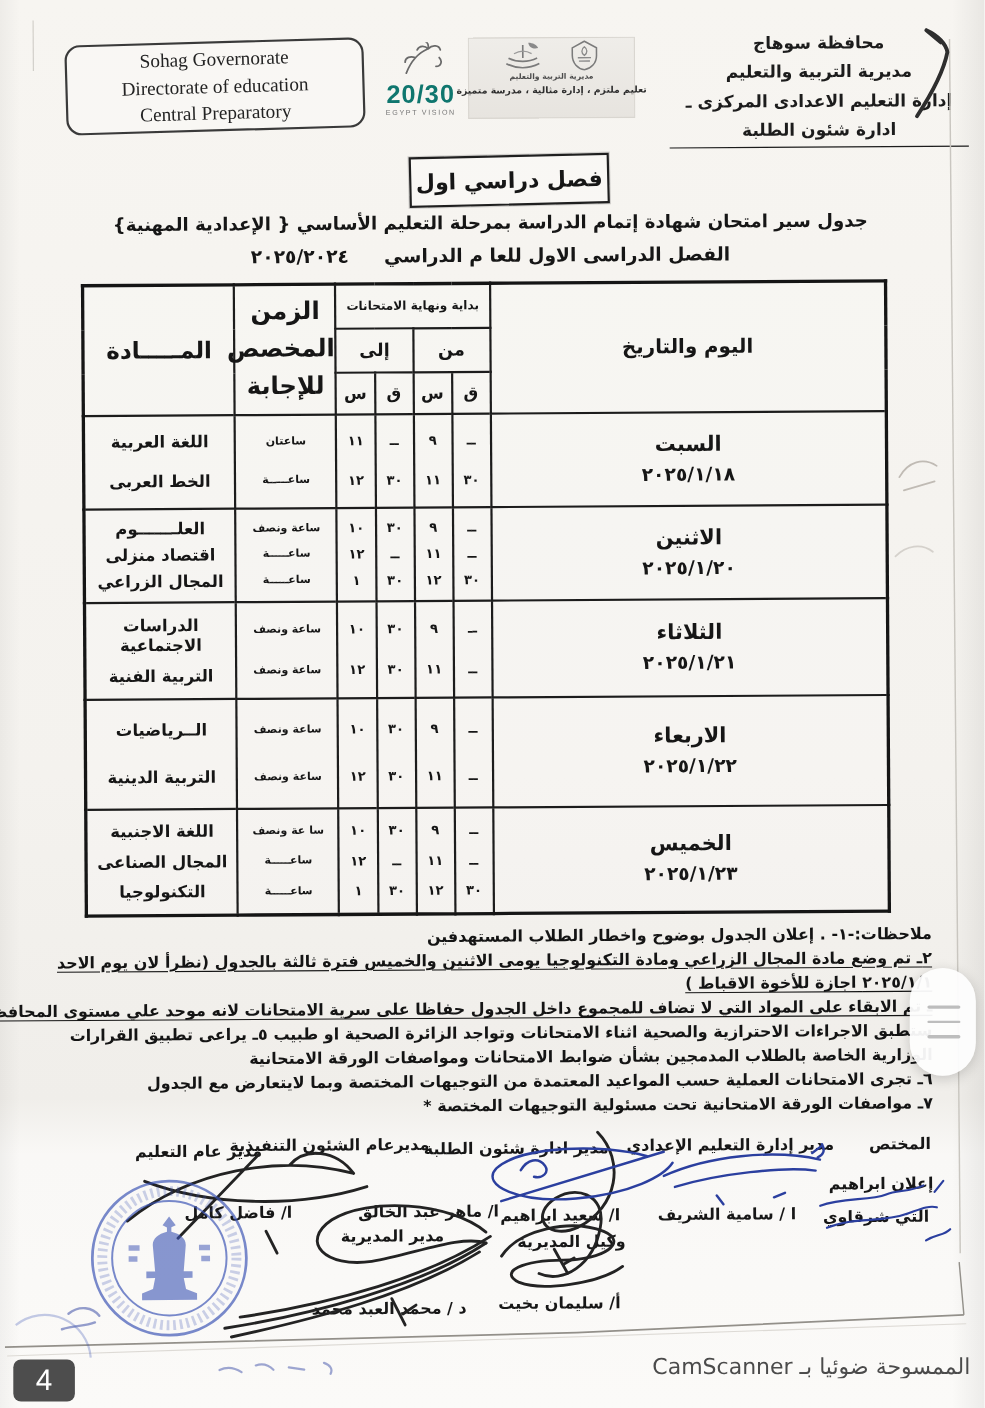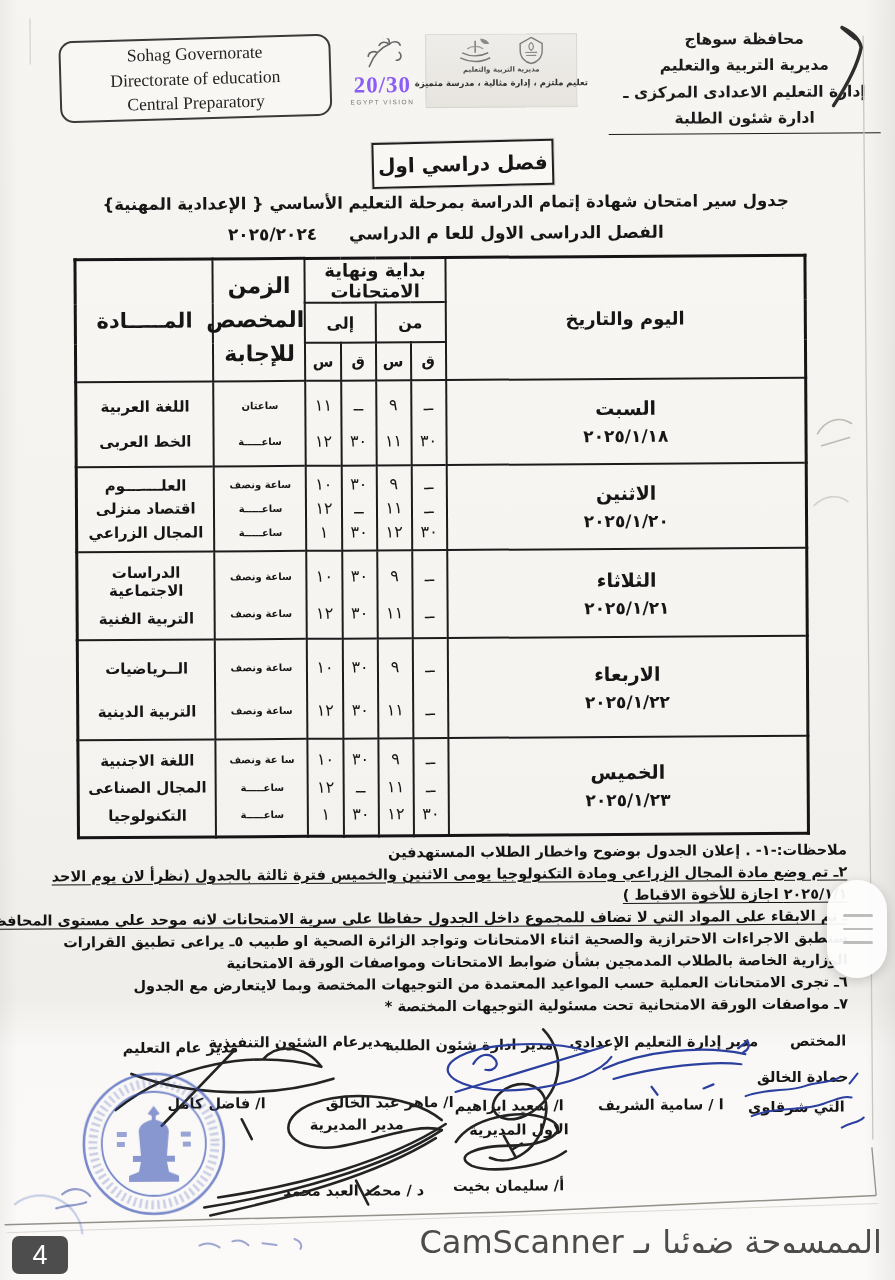--- a/index.html
+++ b/index.html
@@ -17,21 +17,21 @@
 
   
   .en-box{
     position:absolute;left:62px;top:36px;width:268px;height:78px;
     border:2.5px solid #3a3a3a;border-radius:14px;transform:rotate(-1.3deg);
     display:flex;flex-direction:column;justify-content:center;align-items:center;
     font-family:"Liberation Serif",serif;font-size:17.5px;color:#232323;line-height:1.42;
     background:rgba(255,255,255,0.25);
   }
   .vision{position:absolute;left:348px;top:38px;width:74px;text-align:center;color:#3c3c3c;}
-  .vision .v2030{font-weight:bold;font-size:23px;letter-spacing:1px;color:#8b5cf6;font-family:Liberation Serif, serif;}
+  .vision .v2030{font-weight:bold;font-size:23px;letter-spacing:1px;color:#0f766e;font-family:Liberation Sans, sans-serif;}
   .vision .vsub{font-size:6.5px;letter-spacing:1.5px;color:#777;font-family:"Liberation Sans",sans-serif;}
   .banner{
     position:absolute;left:428px;top:34px;width:152px;height:74px;
     background:linear-gradient(180deg,#efede9,#e7e4df);box-shadow:0 0 0 1px #d9d6d0 inset;
     display:flex;flex-direction:column;align-items:center;justify-content:flex-start;padding-top:3px;box-sizing:border-box;
   }
   .banner .b-icons{display:flex;gap:26px;align-items:center;}
   .banner .b-title{font-size:7px;font-weight:bold;color:#4c4c4c;margin-top:1px;}
   .banner .b-slogan{font-size:8.5px;font-weight:bold;color:#2f2f2f;margin-top:4px;white-space:nowrap;}
   .ar-hdr{
@@ -52,30 +52,30 @@
   .t2 .yr{letter-spacing:4px;margin-right:26px;}
 
   
   table.sched{
     position:absolute;right:87px;top:256px;width:733px;table-layout:fixed;
     border-collapse:collapse;border:3px solid #151515;background:rgba(255,255,255,.18);
   }
   .sched td{border:2px solid #1c1c1c;text-align:center;vertical-align:middle;padding:0;}
   .sched thead td{font-weight:bold;}
   .th-day{font-size:18px;}
-  .th-times{font-size:18px;box-shadow:inset 0 0 0 3px rgba(255,255,255,.0);}
+  .th-times{font-size:11px;box-shadow:inset 0 0 0 3px rgba(255,255,255,.0);}
   .th-fromto{font-size:16px;}
   .th-sq{font-size:15px;}
   .th-dur{font-size:22px;line-height:1.55;padding:0 6px;}
   .th-subj{font-size:21px;}
   .day-cell{font-weight:bold;}
   .day-name{font-size:19px;letter-spacing:1px;}
   .day-date{font-size:17px;letter-spacing:1.5px;margin-top:7px;}
   .stack{display:flex;flex-direction:column;justify-content:space-around;align-items:center;margin:0 auto;}
-  .num-cell{font-size:16px;font-weight:normal;}
+  .num-cell{font-size:12px;font-weight:bold;}
   .dur-cell{font-size:10px;font-weight:bold;}
   .subj-cell{font-size:15px;font-weight:bold;}
 
   
   .notes{position:absolute;right:50px;left:42px;top:841px;text-align:right;}
   .note{font-size:14.5px;font-weight:bold;line-height:1.52;color:#141414;white-space:nowrap;}
   .note.u{text-decoration:underline;text-underline-offset:3px;}
 
   
   .sigs{position:absolute;left:0;right:0;top:1028px;height:215px;}
@@ -87,21 +87,21 @@
     position:absolute;left:827px;top:880px;width:60px;height:98px;border-radius:32px;
     background:rgba(253,253,253,0.95);box-shadow:0 3px 12px rgba(0,0,0,0.18);
     display:flex;flex-direction:column;justify-content:center;align-items:flex-start;gap:11px;
     padding-right:14px;box-sizing:border-box;z-index:30;cursor:grab;
   }
   .pill i{display:block;width:30px;height:2.5px;background:#bdbdbd;border-radius:2px;}
   .cam-wrap{
     position:absolute;left:380px;top:1224px;width:502px;height:29px;overflow:hidden;
     direction:rtl;text-align:right;z-index:6;
   }
-  .cam-wrap span{font-size:32px;line-height:37px;color:#4b4b4b;font-family:"DejaVu Sans",sans-serif;}
+  .cam-wrap span{font-size:20px;line-height:37px;color:#4b4b4b;font-family:"DejaVu Sans",sans-serif;}
   .badge{
     position:absolute;left:12px;top:1236px;width:56px;height:38px;border-radius:7px;
     background:#4d4d4d;color:#fff;display:flex;align-items:center;justify-content:center;
     font-size:27px;font-family:"Liberation Sans",sans-serif;z-index:30;
   }
 </style>
 </head>
 <body>
 
 <div class="page">
@@ -415,28 +415,28 @@
         <div class="note">٧ـ مواصفات الورقة الامتحانية تحت مسئولية التوجيهات المختصة *</div>
       </div>
 
     <div class="sigs">
       <span style="right:52px;top:7px">المختص</span>
       <span style="right:140px;top:7px">مدير إدارة التعليم الإعدادي</span>
       <span style="right:345px;top:9px">مدير ادارة شئون الطلبة</span>
       <span style="right:508px;top:5px">مديرعام الشئون التنفيذية</span>
       <span style="right:660px;top:10px">مدير عام التعليم</span>
 
-      <span style="right:50px;top:43px">حمادة الخالق</span>
+      <span style="right:50px;top:43px">إعلان ابراهيم</span>
       <span style="right:54px;top:73px">التي شرقاوي</span>
       <span style="right:175px;top:70px">ا / سامية الشريف</span>
       <span style="right:335px;top:70px">ا/ سعيد ابراهيم</span>
       <span style="right:445px;top:66px">ا/ ماهر عبد الخالق</span>
       <span style="right:633px;top:66px">ا/ فاضل كامل</span>
 
-      <span style="right:330px;top:94px">الاول المديرية</span>
+      <span style="right:330px;top:94px">وكيل المديرية</span>
       <span style="right:335px;top:150px">أ/ سليمان بخيت</span>
       <span style="right:495px;top:88px">مدير المديرية</span>
       <span style="right:475px;top:154px">د / محمد العبد محمد</span>
     </div>
 
     <svg class="overlay" width="895" height="1280" viewBox="0 0 895 1280">
 
       <g>
         <path d="M866,38 L869,1142" stroke="#c9c6c0" stroke-width="1.3" fill="none"></path>
         <path d="M33,16 L33,62" stroke="#cfccc6" stroke-width="1" fill="none"></path>

